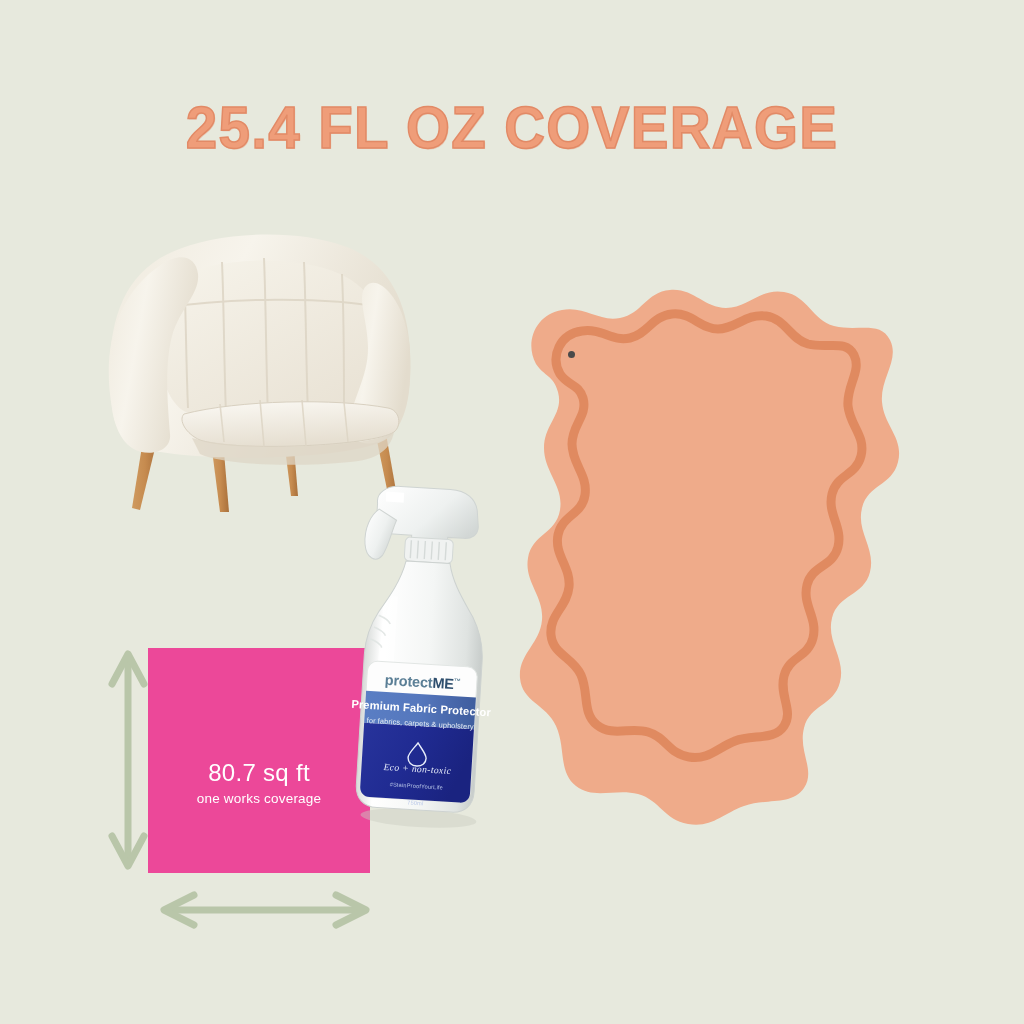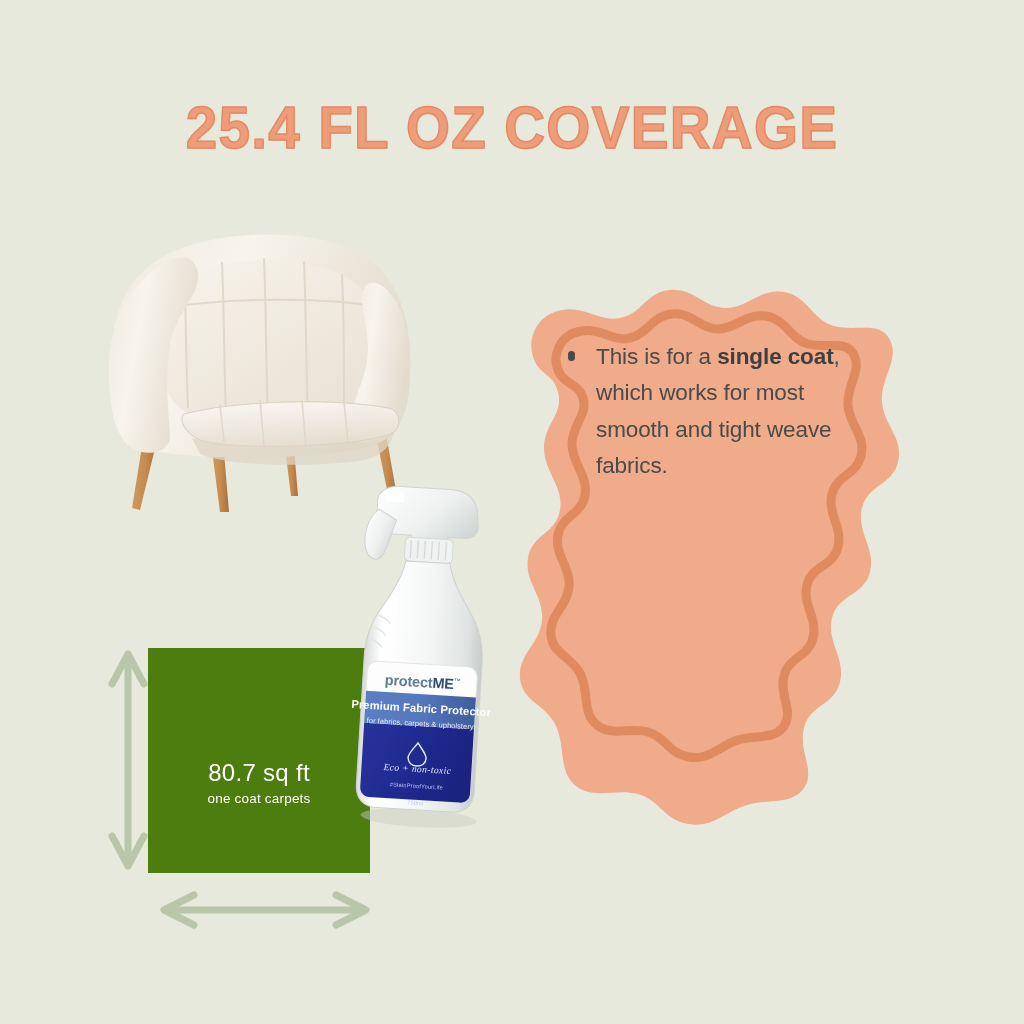--- a/index.html
+++ b/index.html
@@ -48,21 +48,21 @@
   }
   #chair-svg { width: 100%; height: 100%; display: block; }
 
   
   #coverage-square {
     position: absolute;
     left: 148px;
     top: 648px;
     width: 222px;
     height: 225px;
-    background: #4d7c0f;
+    background: #ec4899;
     display: flex;
     flex-direction: column;
     align-items: center;
     justify-content: center;
     padding-top: 45px;
   }
   #coverage-area-value {
     color: #ffffff;
     font-size: 24px;
     font-weight: normal;
@@ -294,21 +294,21 @@
     <g stroke="#b9c6a9" stroke-width="7" fill="none" stroke-linecap="round" stroke-linejoin="round">
       <line x1="28" y1="16" x2="28" y2="224"></line>
       <polyline points="12,44 28,14 44,44"></polyline>
       <polyline points="12,196 28,226 44,196"></polyline>
     </g>
   </svg>
 </div>
 
 <div id="coverage-square">
   <div id="coverage-area-value">80.7 sq ft</div>
-  <div id="coverage-area-caption">one coat carpets</div>
+  <div id="coverage-area-caption">one works coverage</div>
 </div>
 
 <div id="width-arrow">
   <svg viewBox="0 0 230 50" xmlns="http://www.w3.org/2000/svg" aria-hidden="true">
     <g stroke="#b9c6a9" stroke-width="7" fill="none" stroke-linecap="round" stroke-linejoin="round">
       <line x1="16" y1="25" x2="214" y2="25"></line>
       <polyline points="44,10 14,25 44,40"></polyline>
       <polyline points="186,10 216,25 186,40"></polyline>
     </g>
   </svg>
@@ -470,18 +470,14 @@
              C56 247 76 247 79 227
              C82 207 66 196 66 176
              C66 156 82 148 77 130
              C73 116 62 118 54 106 Z"></path>
   </svg>
 
   <ul id="bullet-list">
     <li>
       <span class="dot"></span>
     </li>
-    <li>
-      <span class="dot"></span>
-      <span class="bullet-body"><span>This is for a </span><b>single coat</b><span>, which works for most smooth and tight weave fabrics.</span></span>
-    </li>
   </ul>
 </div>
 
 </body></html>

